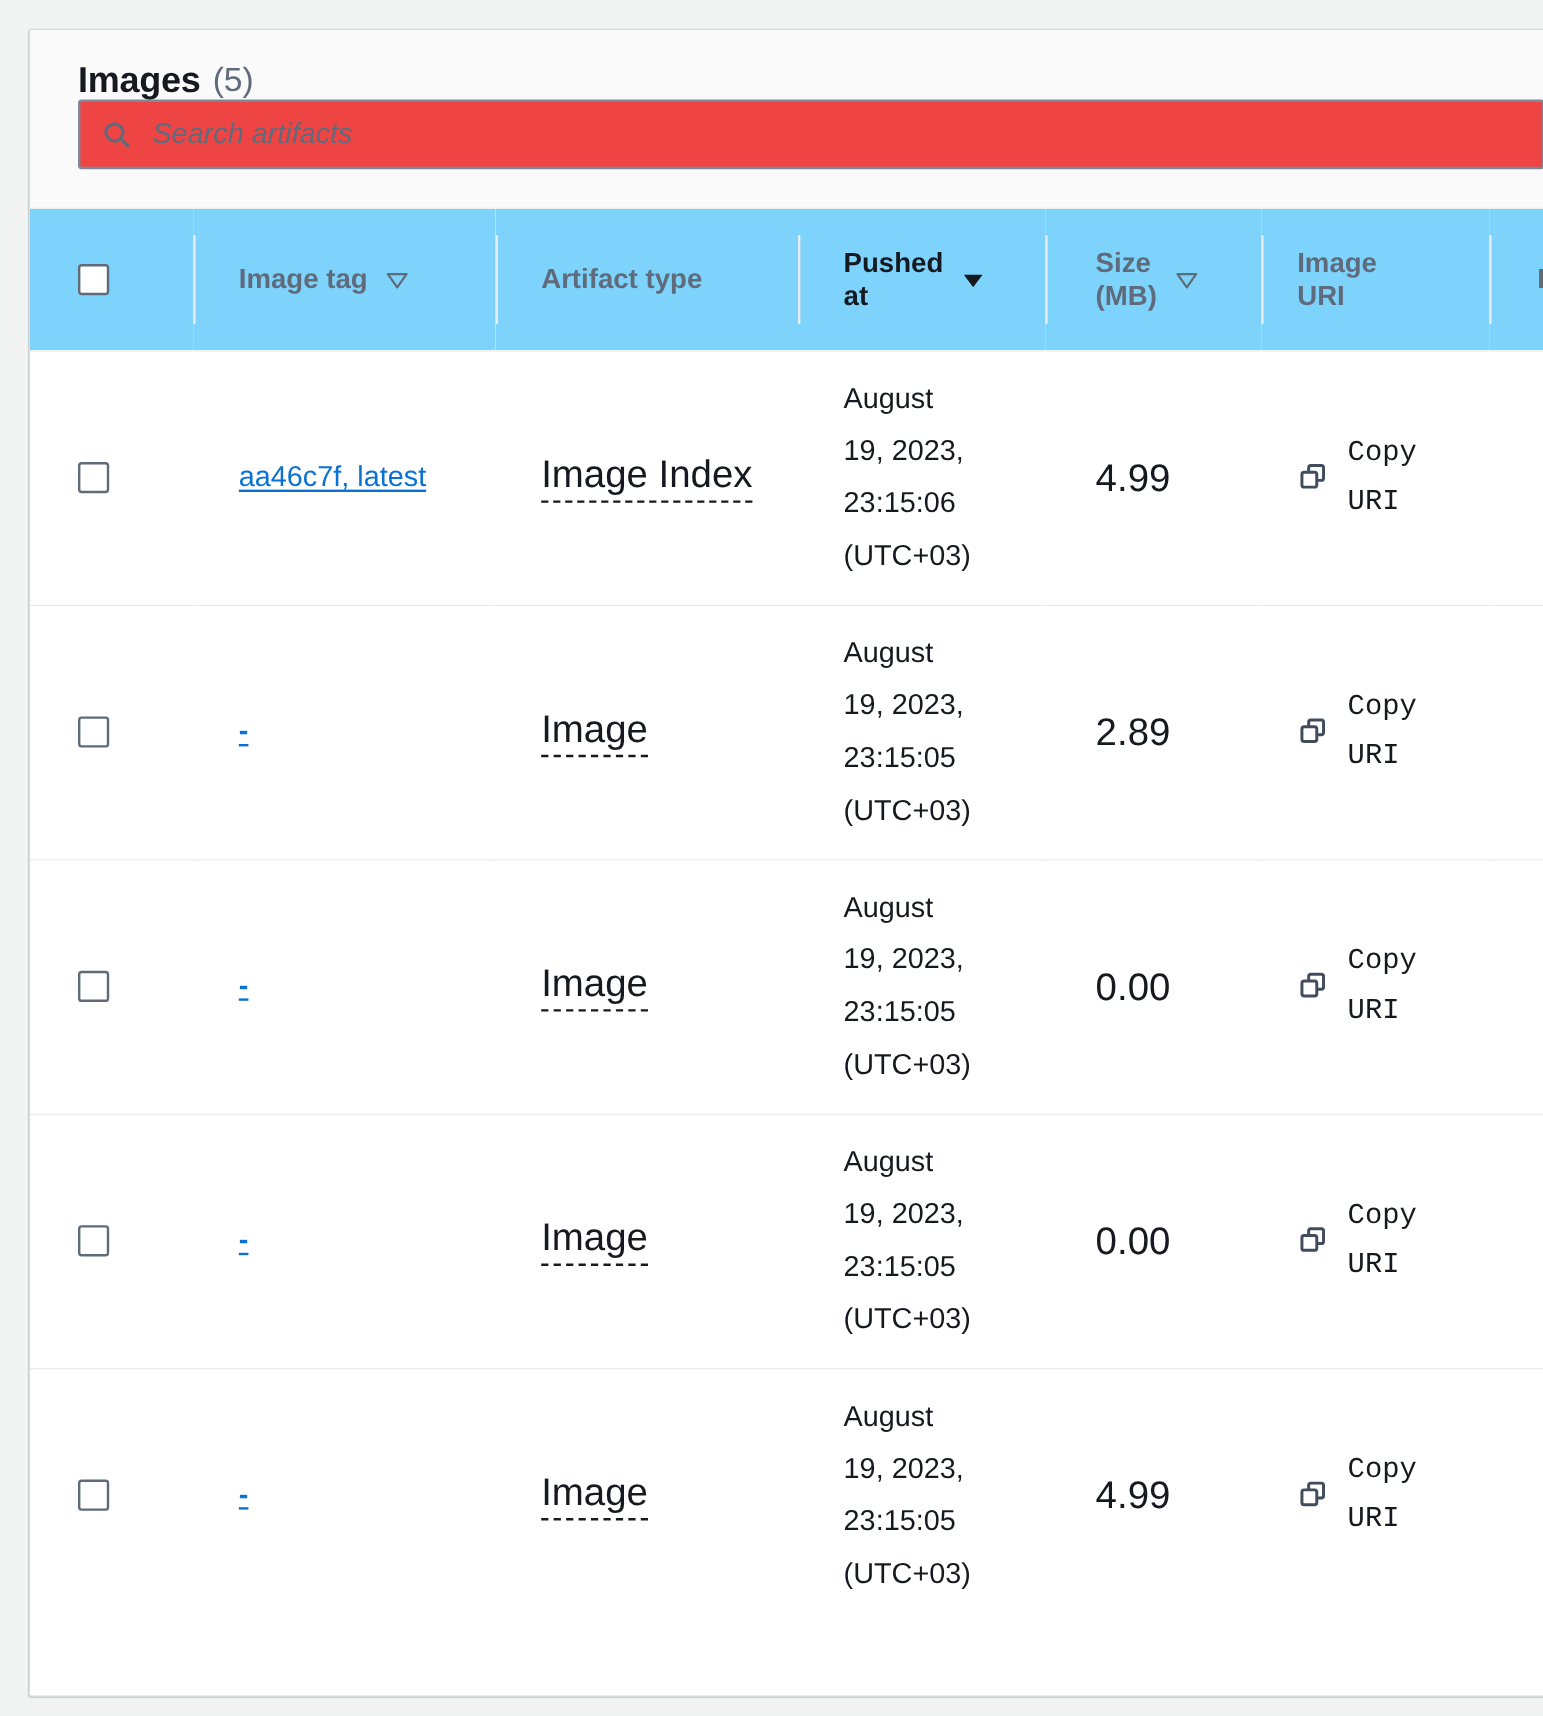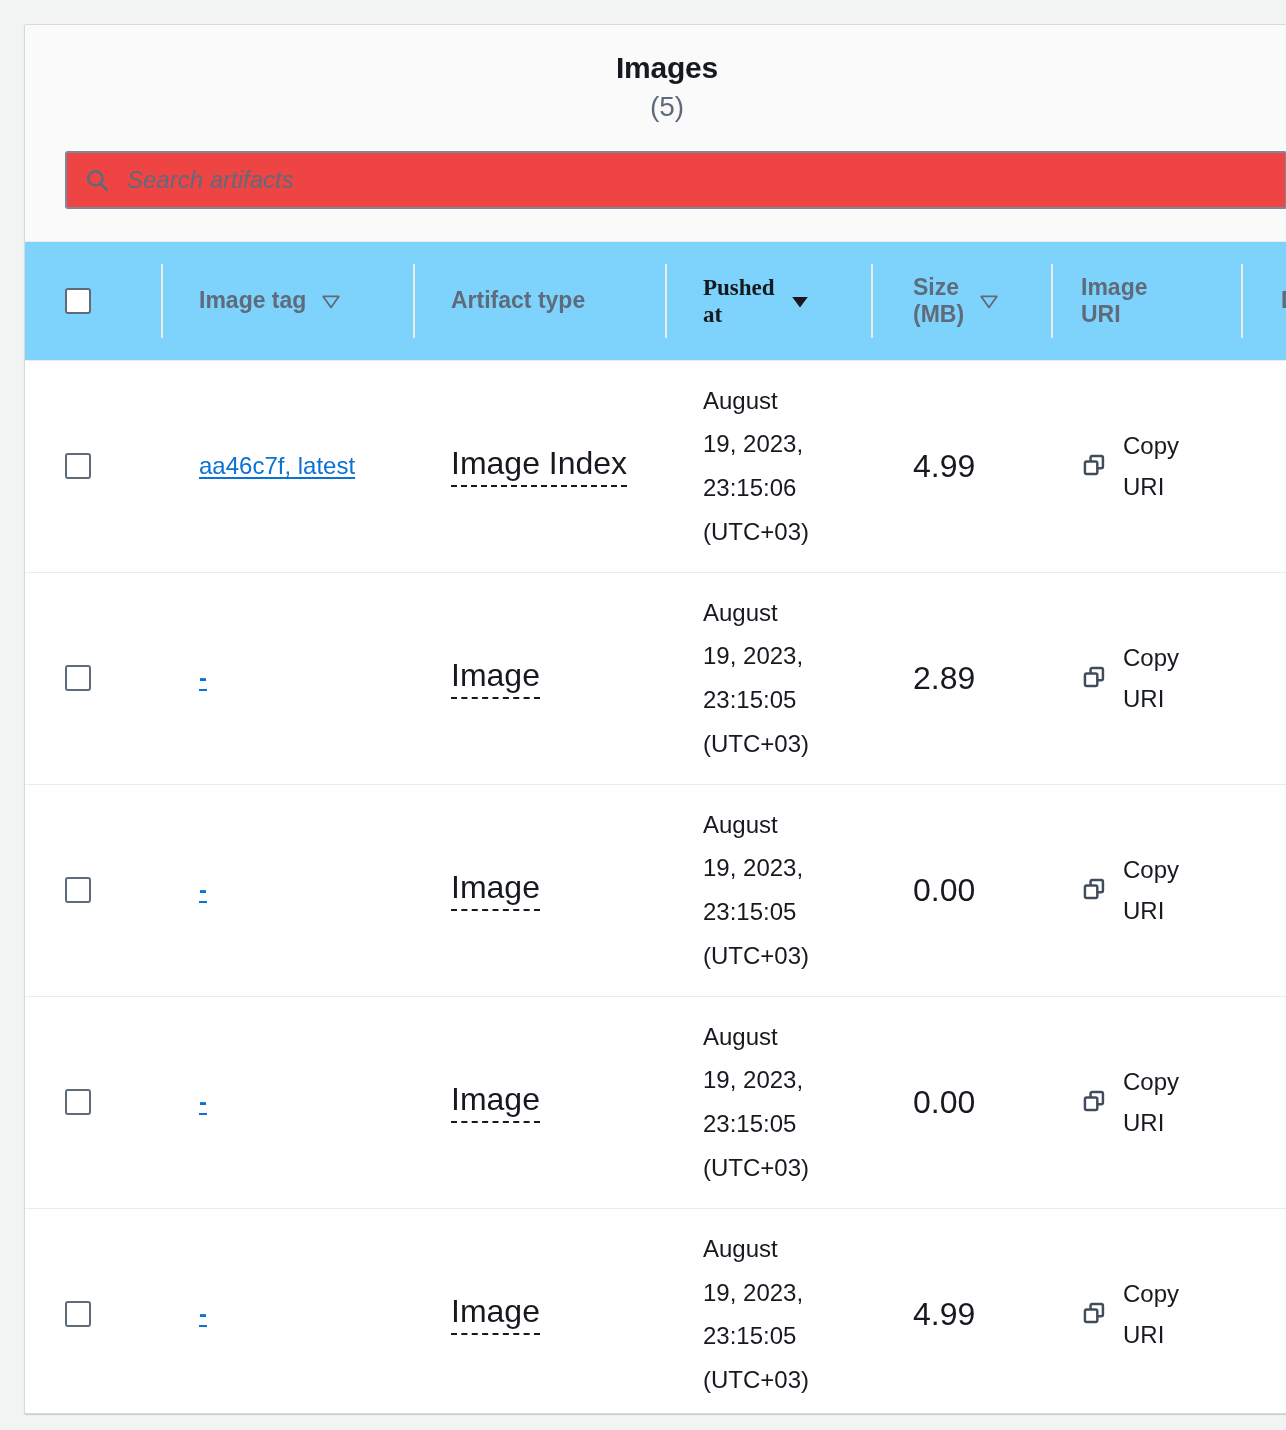--- a/index.html
+++ b/index.html
@@ -34,24 +34,22 @@
 
   
   .card-header {
     background: #fafafa;
     border-bottom: 1px solid #e9ebed;
     padding: 28px 40px 32px 40px;
   }
 
   .title-row {
     display: flex;
-    align-items: center;
+    align-items: flex-start;
     gap: 10px;
-    margin-bottom: 30px;
-    flex-direction: column;
   }
   .title-main {
     font-size: 30px;
     font-weight: bold;
     color: #16191f;
     letter-spacing: -0.2px;
     line-height: 1;
   }
   .title-count {
     font-size: 28px;
@@ -135,21 +133,21 @@
   
   thead th.divided::before {
     content: "";
     position: absolute;
     left: 0; top: 22px; bottom: 22px;
     width: 2px;
     background: #e9ebed;
   }
 
   .th-label { line-height: 1.18; }
-  .th-label.dark { color: #16191f; font-family: Liberation Serif, serif; }
+  .th-label.dark { color: #16191f; }
 
   .sort-tri {
     flex: 0 0 auto;
     width: 22px; height: 22px;
     display: block;
   }
 
   tbody td {
     height: 212px;
     vertical-align: middle;
@@ -212,20 +210,21 @@
   .copy-icon {
     flex: 0 0 auto;
     width: 28px; height: 28px;
     color: #414d5c;
   }
   .copy-label {
     font-size: 24px;
     color: #16191f;
     line-height: 1.72;
     max-width: 86px;
+    font-family: Liberation Mono, monospace;
   }
 
   .next-snip {
     font-size: 23px;
     font-weight: bold;
     color: #5f6b7a;
     white-space: nowrap;
   }
 </style>
 </head>

